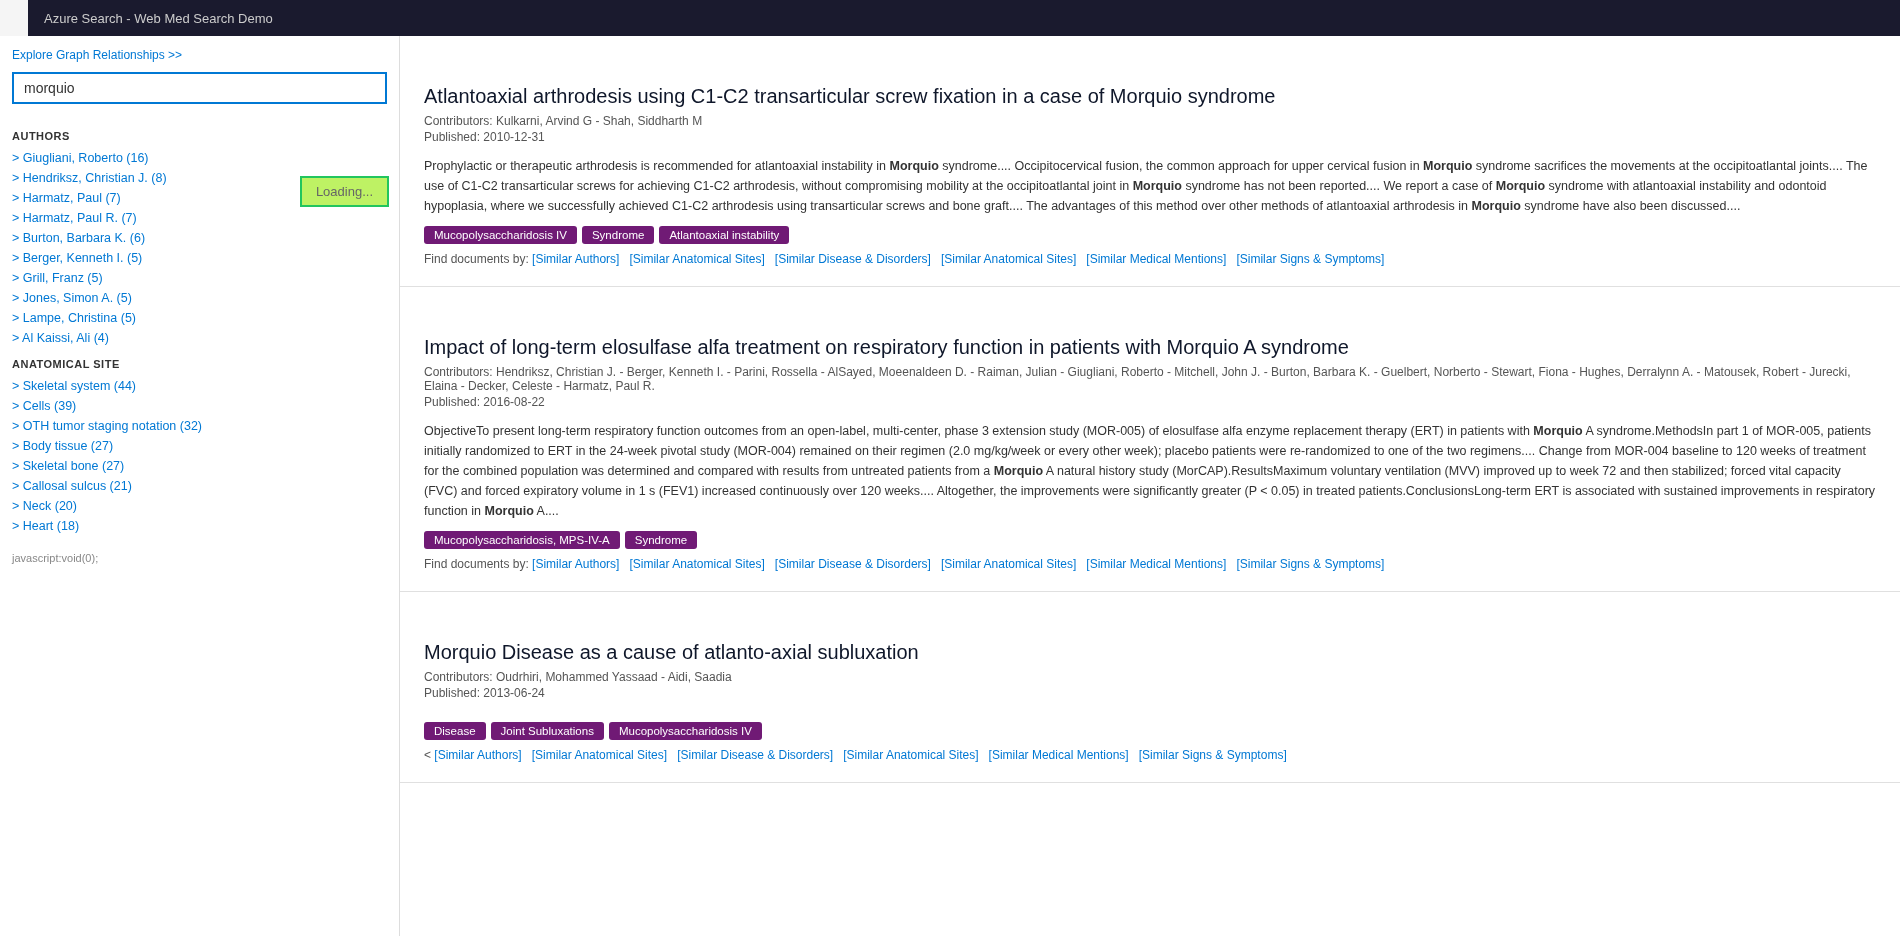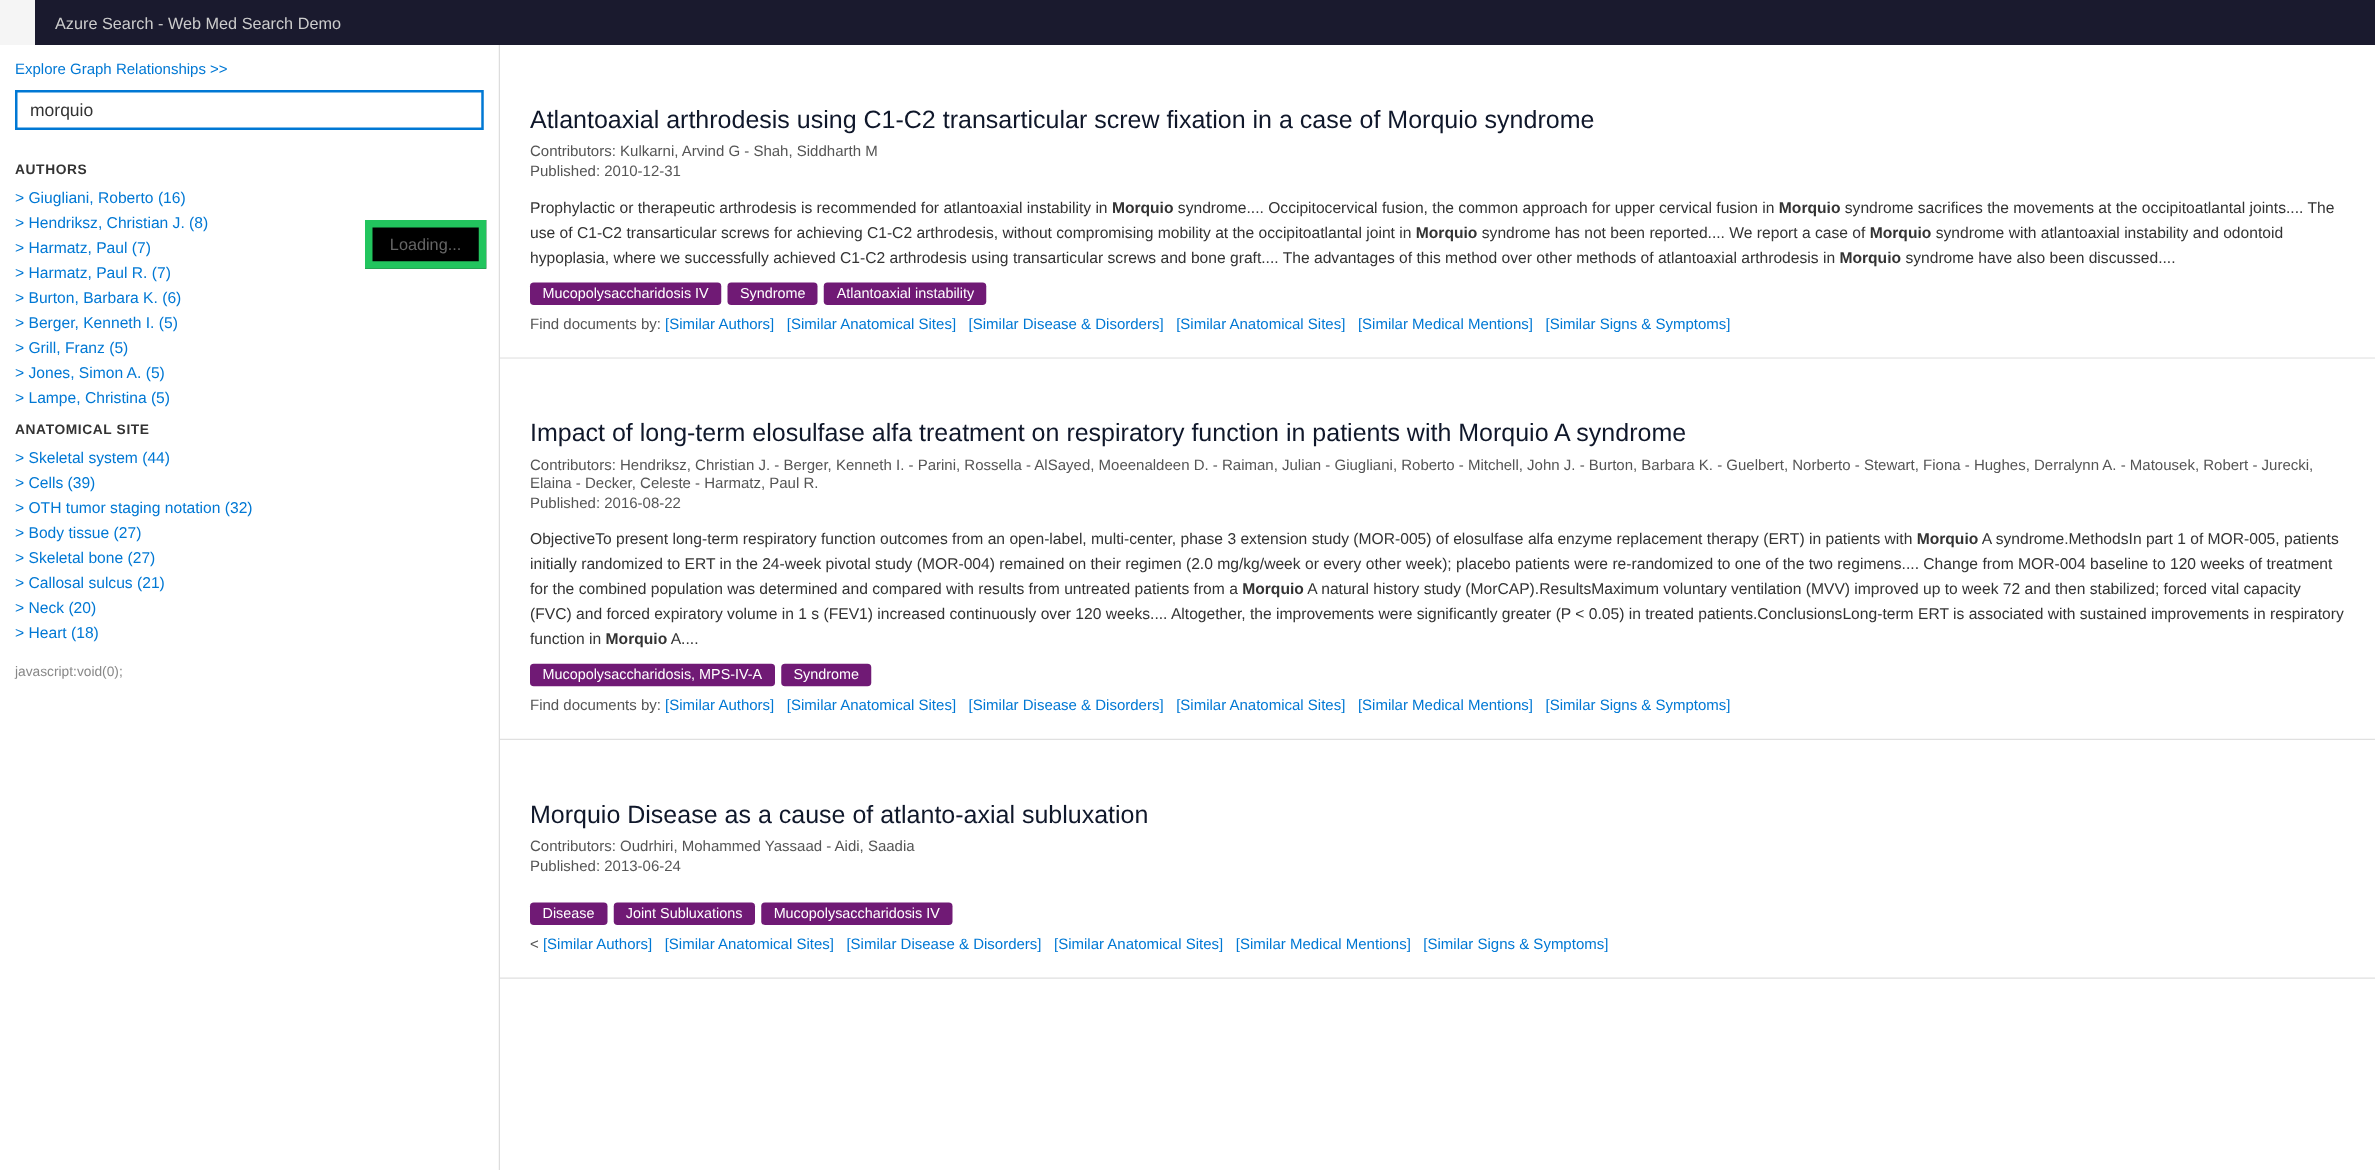--- a/index.html
+++ b/index.html
@@ -69,22 +69,22 @@
       text-decoration: none;
       padding: 3px 0;
       cursor: pointer;
     }
 
     
     #loading-overlay {
       position: absolute;
       top: 140px;
       right: 10px;
-      background: #000000;
-      border: 6px solid #22c55e;
+      background: #bef264;
+      border: 2px solid #22c55e;
       padding: 6px 14px;
       font-size: 13px;
       color: #666;
       text-align: right;
     }
 
     
     #main {
       flex: 1;
       overflow-y: auto;
@@ -177,20 +177,21 @@
       <div class="section-title">AUTHORS</div>
       <a class="filter-item">&gt; Giugliani, Roberto (16)</a>
       <a class="filter-item">&gt; Hendriksz, Christian J. (8)</a>
       <a class="filter-item">&gt; Harmatz, Paul (7)</a>
       <a class="filter-item">&gt; Harmatz, Paul R. (7)</a>
       <a class="filter-item">&gt; Burton, Barbara K. (6)</a>
       <a class="filter-item">&gt; Berger, Kenneth I. (5)</a>
       <a class="filter-item">&gt; Grill, Franz (5)</a>
       <a class="filter-item">&gt; Jones, Simon A. (5)</a>
       <a class="filter-item">&gt; Lampe, Christina (5)</a>
+      <a class="filter-item">&gt; Al Kaissi, Ali (4)</a>
     </div>
 
     <div id="anatomical-section">
       <div class="section-title">ANATOMICAL SITE</div>
       <a class="filter-item">&gt; Skeletal system (44)</a>
       <a class="filter-item">&gt; Cells (39)</a>
       <a class="filter-item">&gt; OTH tumor staging notation (32)</a>
       <a class="filter-item">&gt; Body tissue (27)</a>
       <a class="filter-item">&gt; Skeletal bone (27)</a>
       <a class="filter-item">&gt; Callosal sulcus (21)</a>

